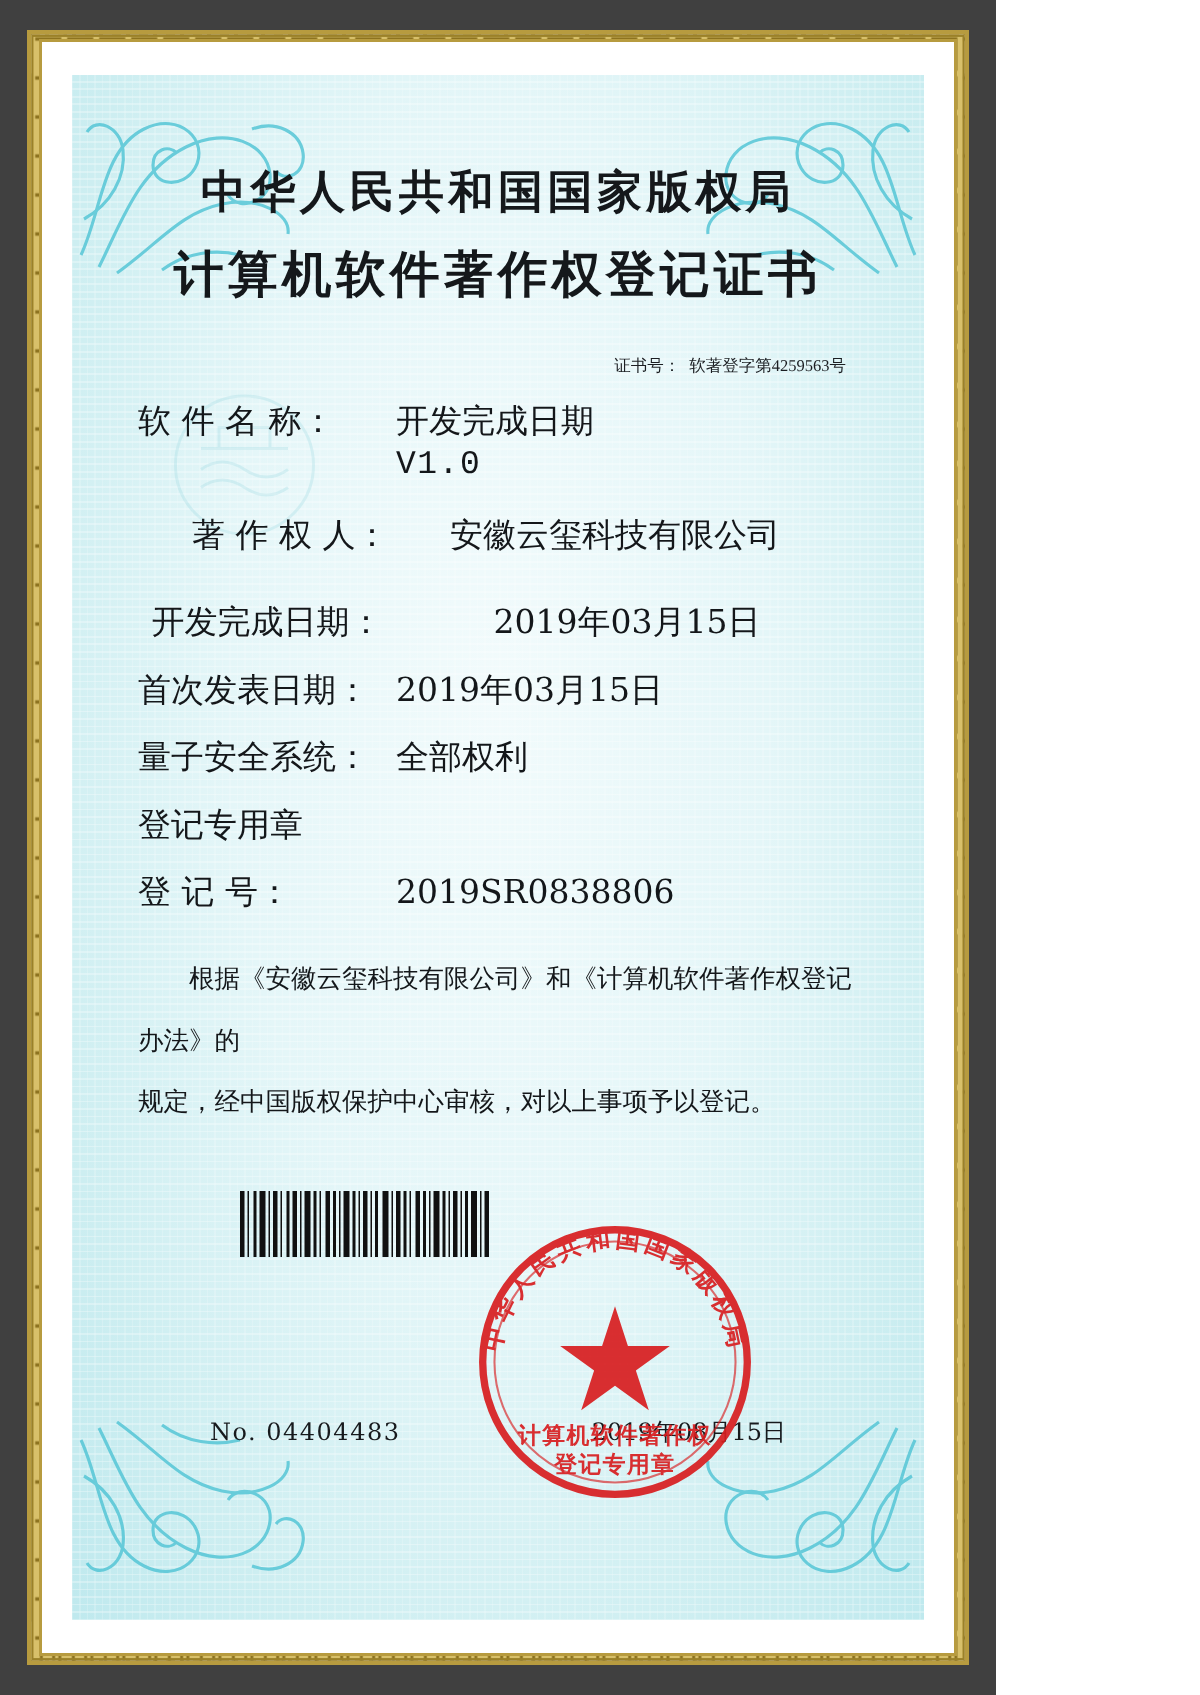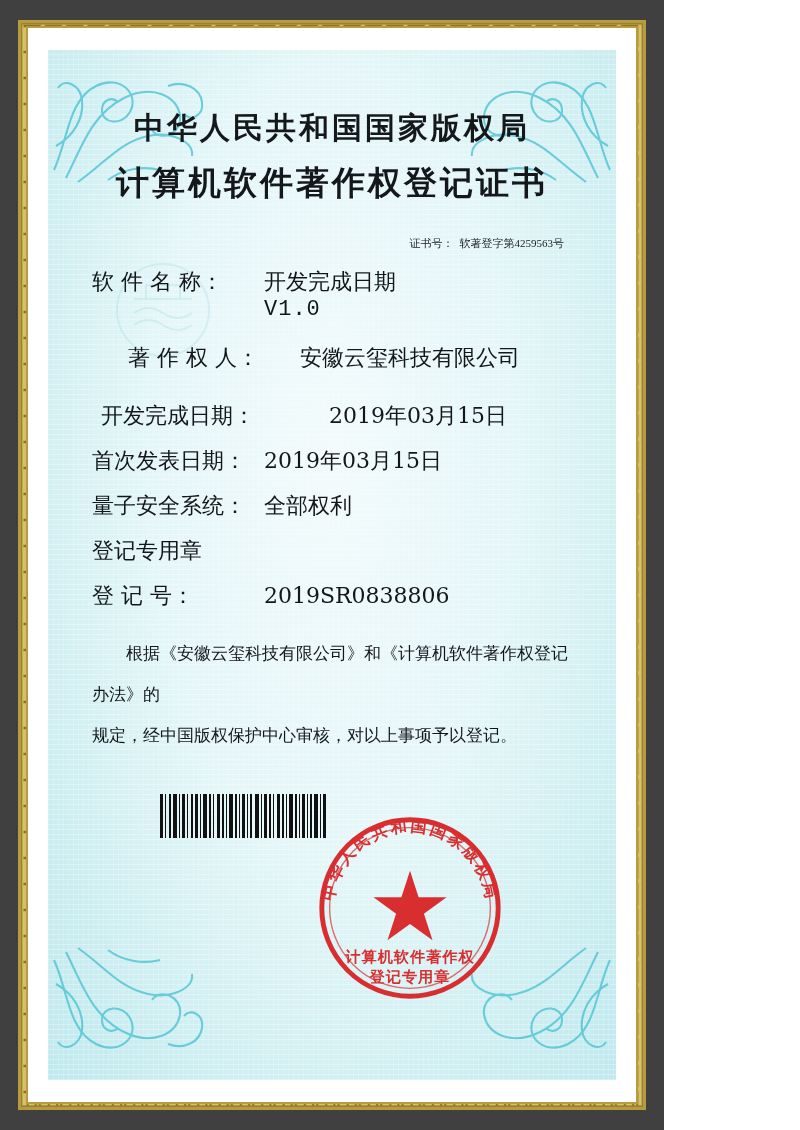--- a/index.html
+++ b/index.html
@@ -409,15 +409,19 @@
       <circle cx="100" cy="100" r="90" fill="none" stroke="#d81e20" stroke-width="5"></circle>
       <circle cx="100" cy="100" r="82" fill="none" stroke="#d81e20" stroke-width="1.4" opacity=".7"></circle>
       <text font-family="'DejaVu Serif','Liberation Serif',serif" font-size="16.5" font-weight="bold" fill="#d81e20" letter-spacing="2.8">
         <textPath href="#sealArcTop" startOffset="50%" text-anchor="middle">中华人民共和国国家版权局</textPath>
       </text>
       <polygon fill="#d81e20" points="100,62 108.8,89.1 137.3,89.1 114.2,105.8 123,132.9 100,116.2 77,132.9 85.8,105.8 62.7,89.1 91.2,89.1"></polygon>
       <text x="100" y="155" text-anchor="middle" font-family="'DejaVu Serif','Liberation Serif',serif" font-size="15.5" font-weight="bold" fill="#d81e20" letter-spacing="1">计算机软件著作权</text>
       <text x="100" y="175" text-anchor="middle" font-family="'DejaVu Serif','Liberation Serif',serif" font-size="15.5" font-weight="bold" fill="#d81e20" letter-spacing="1">登记专用章</text>
     </svg>
 
+    <div class="footer">
+      <div class="no">No. 04404483</div>
+      <div class="date">2019年08月15日</div>
+    </div>
 
   </div>
 </div>
 
 </body></html>

